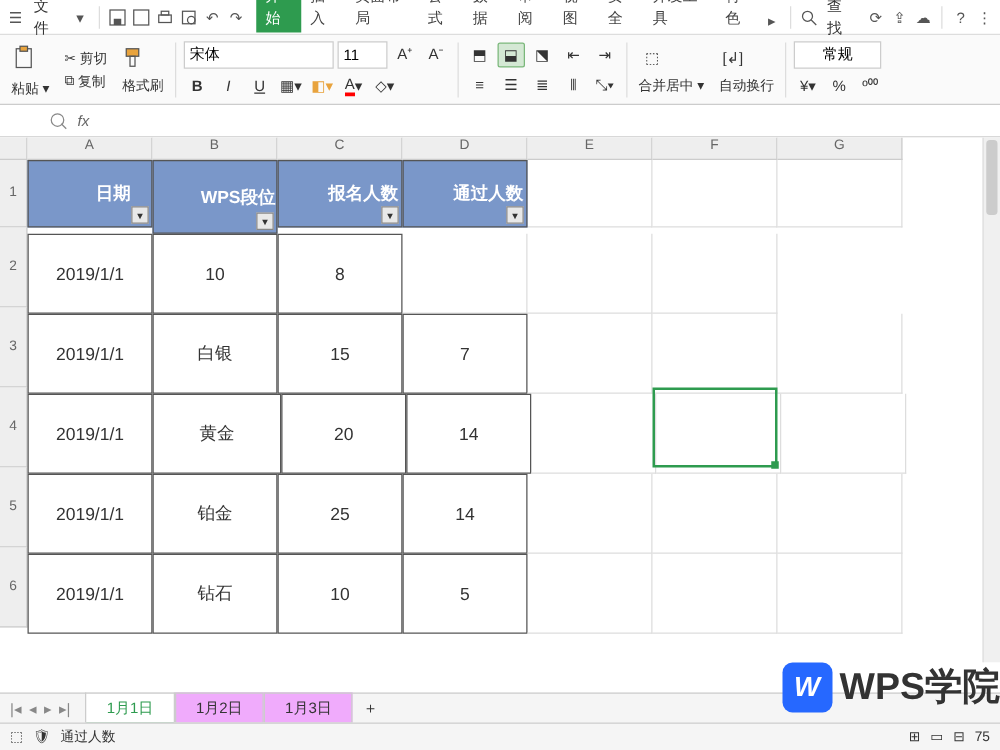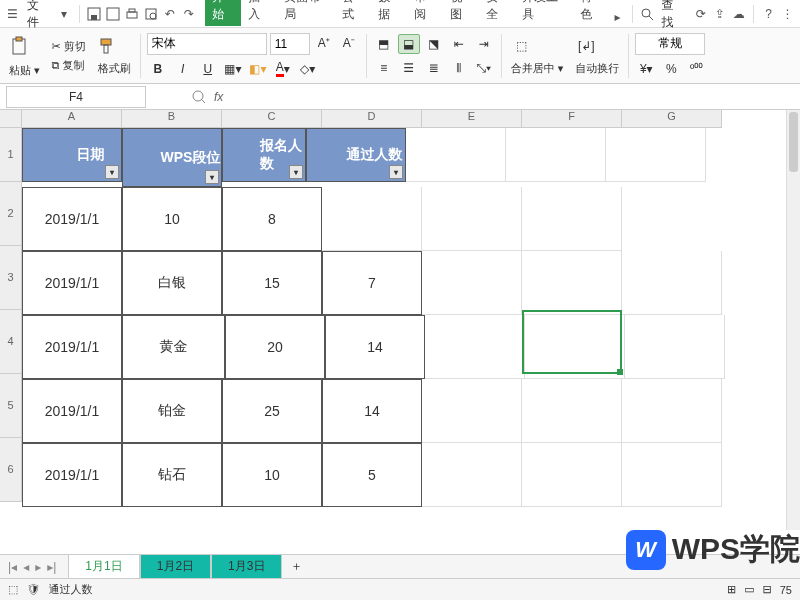--- a/index.html
+++ b/index.html
@@ -30,21 +30,21 @@
 .cells { position: absolute; top: 18px; left: 22px; }
 .crow { display: flex; }
 .cell { border-right: 1px solid #ddd; border-bottom: 1px solid #ddd; display: flex; align-items: center; justify-content: center; font-size: 14px; }
 .thcell { background: #7a97c9; color: #fff; font-weight: bold; position: relative; border: 1px solid #555; padding-left: 37px; }
 .thcell .fbtn { position: absolute; right: 2px; bottom: 2px; width: 14px; height: 14px; background: #e8e8e8; border: 1px solid #888; font-size: 8px; display: flex; align-items: center; justify-content: center; color: #333; }
 .dcell { border: 1px solid #555; }
 .selcell { position: absolute; border: 2px solid #2e9b4f; pointer-events: none; }
 .selhandle { position: absolute; right: -3px; bottom: -3px; width: 6px; height: 6px; background: #2e9b4f; }
 .sheetbar { position: absolute; bottom: 22px; left: 0; right: 0; height: 24px; display: flex; align-items: center; border-top: 1px solid #ccc; background: #f5f5f5; gap: 0; padding-left: 8px; }
 .sheetbar .nav { display: flex; gap: 6px; margin-right: 12px; color: #888; }
-.stab { padding: 3px 16px; border: 1px solid #ccc; background: #14b8a6; font-size: 12px; cursor: pointer; }
+.stab { padding: 3px 16px; border: 1px solid #ccc; background: #f0abfc; font-size: 12px; cursor: pointer; }
 .stab.active { background: #fff; color: #2e9b4f; border-bottom: 2px solid #2e9b4f; }
 .statusbar { position: absolute; bottom: 0; left: 0; right: 0; height: 22px; display: flex; align-items: center; border-top: 1px solid #ccc; background: #f5f5f5; font-size: 11px; padding: 0 8px; gap: 8px; }
 .statusbar .spacer { flex: 1; }
 .watermark { position: absolute; right: 0px; bottom: 30px; font-size: 30px; font-weight: bold; display: flex; align-items: center; gap: 6px; }
 .wpslogo { width: 40px; height: 40px; background: #2668ff; border-radius: 8px; color: #fff; display: flex; align-items: center; justify-content: center; font-size: 22px; font-weight: bold; font-style: italic; }
 .vscroll { position:absolute; right:0; top:0; bottom:0; width:14px; background:#f0f0f0; border-left:1px solid #ddd;}
 .vthumb {position:absolute; left:2px; right:2px; top:2px; height:60px; background:#ccc; border-radius:3px;}
 svg { display: block; }
 </style>
 </head>
@@ -195,21 +195,20 @@
     <input class="selbox" style="width: 70px; text-align: center;" value="常规">
     <div class="iconrow">
       <span class="ibtn">¥▾</span>
       <span class="ibtn">%</span>
       <span class="ibtn">º⁰⁰</span>
     </div>
   </div>
 </div>
 
 <div class="namebar">
-  <div class="namebox">F4</div>
   <div class="fxarea">
     <span class="icon">
         <svg width="14" height="14">
           <circle cx="6" cy="6" r="5" fill="none" stroke="#888"></circle>
           <line x1="9" y1="9" x2="13" y2="13" stroke="#888"></line>
         </svg>
       </span>
     <span style="font-style:italic;color:#666">fx</span>
     <input type="text" style="flex: 1 1 0%; border: none; outline: none; height: 20px;">
   </div>
@@ -231,21 +230,21 @@
       <div class="rh" style="height:64px">2</div>
       <div class="rh" style="height:64px">3</div>
       <div class="rh" style="height:64px">4</div>
       <div class="rh" style="height:64px">5</div>
       <div class="rh" style="height:64px">6</div>
     </div>
     <div class="cells">
       <div class="crow">
         <div class="cell thcell" style="width:100px;height:54px">日期<div class="fbtn">▾</div></div>
         <div class="cell thcell" style="width:100px;height:59px">WPS段位<div class="fbtn">▾</div></div>
-        <div class="cell thcell" style="width:84px;height:54px">报名人数<div class="fbtn">▾</div></div>
+        <div class="cell thcell" style="width:100px;height:54px">报名人数<div class="fbtn">▾</div></div>
         <div class="cell thcell" style="width:100px;height:54px">通过人数<div class="fbtn">▾</div></div>
         <div class="cell" style="width:100px;height:54px"></div>
         <div class="cell" style="width:100px;height:54px"></div>
         <div class="cell" style="width:100px;height:54px"></div>
       </div>
       <div class="crow">
         <div class="cell dcell" style="width:100px;height:64px">2019/1/1</div>
         <div class="cell dcell" style="width:100px;height:64px">10</div>
         <div class="cell dcell" style="width:100px;height:64px">8</div>
         <div class="cell" style="width:100px;height:64px"></div>

